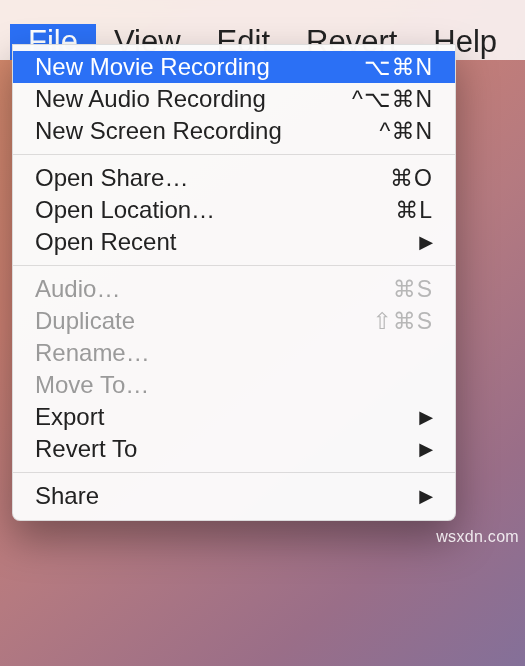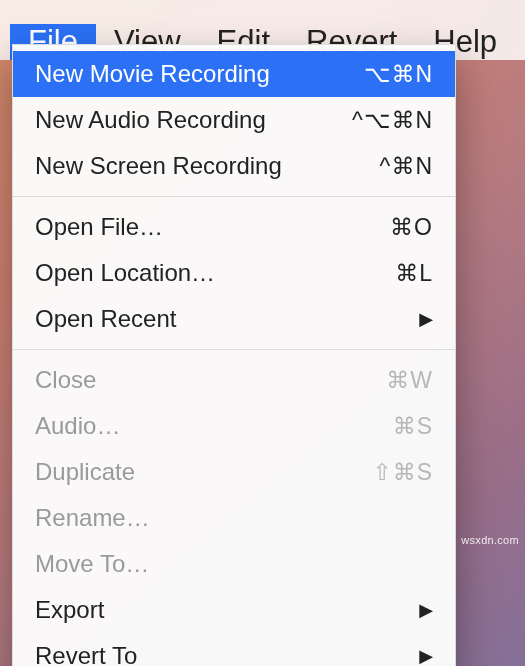--- a/index.html
+++ b/index.html
@@ -1,29 +1,29 @@
 <!DOCTYPE html>
 <html><head>
 <meta charset="utf-8">
 <style>
   html,body{margin:0;padding:0;font-family:-apple-system,"Helvetica Neue",Helvetica,Arial,sans-serif;background:#c99;width:525px;height:666px;overflow:hidden}
   .desktop{width:525px;height:666px;position:relative;background:linear-gradient(140deg,#d48a6a 0%,#cc8073 30%,#b57a80 55%,#9a6e88 80%,#847099 100%);}
   .menubar{height:60px;background:rgba(255,255,255,.83);backdrop-filter:blur(8px);display:flex;align-items:flex-end;padding:0 10px;font-size:31px;color:#222}
   .menubar .item{display:flex;align-items:center;padding:0 18px;cursor:default}
   .menubar .item.active{background:#2b70f5;color:#fff}
   .dropdown{position:absolute;left:12px;top:44px;width:442px;background:rgba(251,251,251,.98);border:1px solid rgba(0,0,0,.12);border-radius:0 0 8px 8px;box-shadow:0 18px 40px rgba(0,0,0,.35);padding:6px 0 8px;font-size:24px;color:#222}
-  .menu-row{display:flex;align-items:center;height:46px;padding:0 22px 0 22px;cursor:default;white-space:nowrap}
+  .menu-row{display:flex;align-items:center;height:32px;padding:0 22px 0 22px;cursor:default;white-space:nowrap}
   .menu-row.highlight{background:#2b70f5;color:#fff}
   .menu-row.disabled{color:#9a9a9a}
   .menu-row .label{flex:1}
   .menu-row .shortcut{font-size:23px;letter-spacing:1px;text-align:right;min-width:110px}
   .menu-row .subarrow{font-size:18px;min-width:110px;text-align:right}
   .menu-row.disabled .shortcut{color:#b7b7b7}
   .sep{height:1px;margin:7px 0;background:rgba(0,0,0,.12)}
-  .watermark{position:absolute;right:6px;bottom:120px;color:rgba(255,255,255,.85);font-size:11px;letter-spacing:.3px}
+  .watermark{position:absolute;right:6px;bottom:120px;color:rgba(255,255,255,.85);font-size:16px;letter-spacing:.3px}
 </style>
 </head>
 <body>
 
 <div class="desktop">
 
   <div class="menubar" id="menubar">
       <div class="item active">
         <span>File</span>
       </div>
@@ -49,36 +49,32 @@
       <div class="menu-row">
         <span class="label">New Audio Recording</span>
         <span class="shortcut">^⌥⌘N</span>
       </div>
       <div class="menu-row">
         <span class="label">New Screen Recording</span>
         <span class="shortcut">^⌘N</span>
       </div>
       <div class="sep"></div>
       <div class="menu-row">
-        <span class="label">Open File…</span>
+        <span class="label">Open Share…</span>
         <span class="shortcut">⌘O</span>
       </div>
       <div class="menu-row">
         <span class="label">Open Location…</span>
         <span class="shortcut">⌘L</span>
       </div>
       <div class="menu-row">
         <span class="label">Open Recent</span>
         <span class="subarrow">▶</span>
       </div>
       <div class="sep"></div>
-      <div class="menu-row disabled">
-        <span class="label">Close</span>
-        <span class="shortcut">⌘W</span>
-      </div>
       <div class="menu-row disabled">
         <span class="label">Audio…</span>
         <span class="shortcut">⌘S</span>
       </div>
       <div class="menu-row disabled">
         <span class="label">Duplicate</span>
         <span class="shortcut">⇧⌘S</span>
       </div>
       <div class="menu-row disabled">
         <span class="label">Rename…</span>

